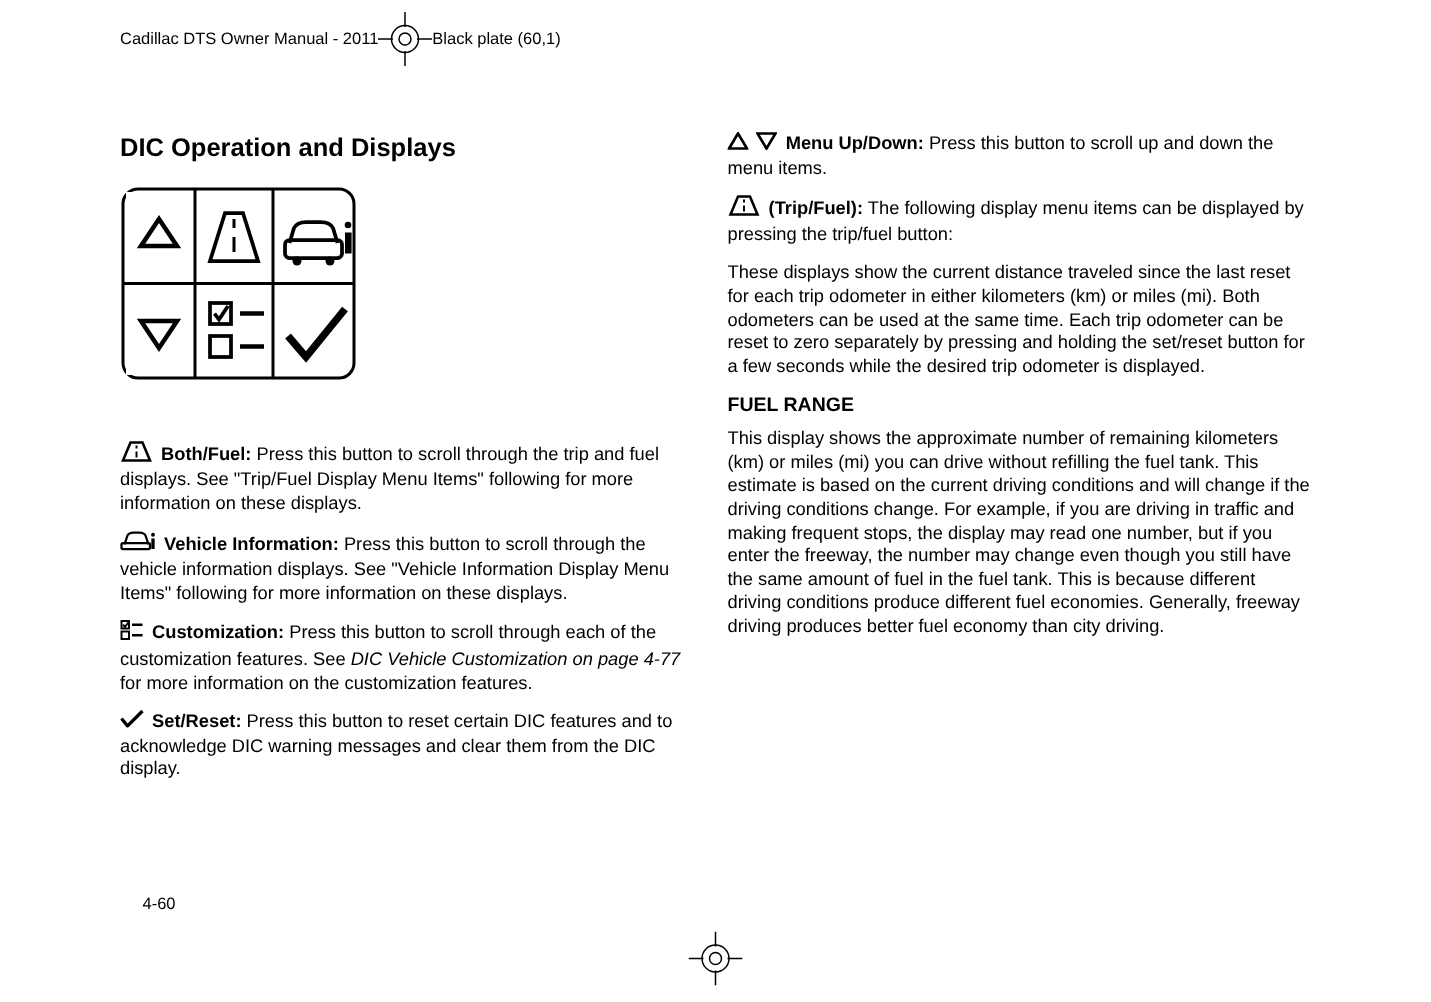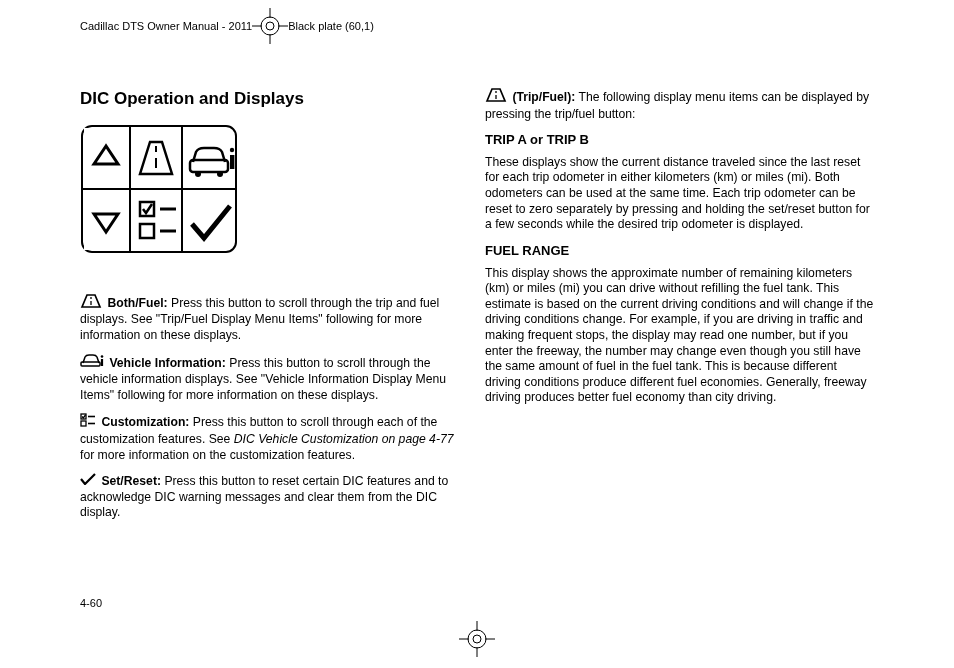--- a/index.html
+++ b/index.html
@@ -36,21 +36,21 @@
   h3 { font-size: 13px; font-weight: bold; margin: 10px 0 6px;}
   .dic-img {
     float: left;
     margin: 0 12px 10px 0;
   }
   .dic-img svg { display: block;}
   p { margin-bottom: 10px; }
   .label { font-weight: bold; }
   .icon-inline { vertical-align: middle; display:inline-block; margin-right:2px;}
   .italic { font-style: italic; margin-top: 33px; }
-  .pagenum { position: absolute; bottom: 58px; left: 80px; font-size: 11px; }
+  .pagenum { position: absolute; bottom: 58px; left: 95px; font-size: 11px; }
   .crop-bottom { position: absolute; bottom: 6px; left: 50%; transform: translateX(-50%); }
   .clearfix::after { content: ""; display: table; clear: both; }
   .spacer-after-float { height: 30px;}
 </style>
 </head>
 <body>
 
 <div class="header">
   <span>Cadillac DTS Owner Manual - 2011</span>
   <span class="crop-center">
@@ -159,35 +159,48 @@
         <svg width="16" height="12" viewBox="0 0 16 12">
             <path d="M1 6 L5 11 L15 1" fill="none" stroke="#000" stroke-width="2.2"></path>
           </svg>
       </span>
       <span class="label">Set/Reset:</span>
       <span>Press this button to reset certain DIC features and to acknowledge DIC warning messages and clear them from the DIC display.</span>
     </p>
   </div>
 
   <div class="col">
+    <p>
+      <span class="icon-inline">
+        <svg width="14" height="12" viewBox="0 0 14 12">
+            <path d="M7 1 L1 11 L13 11 Z" fill="none" stroke="#000" stroke-width="1.8"></path>
+          </svg>
+      </span>
+      <span class="icon-inline">
+        <svg width="14" height="12" viewBox="0 0 14 12">
+            <path d="M7 11 L1 1 L13 1 Z" fill="none" stroke="#000" stroke-width="1.8"></path>
+          </svg>
+      </span>
+      <span class="label">Menu Up/Down:</span>
+      <span>Press this button to scroll up and down the menu items.</span>
+    </p>
 
 
     <p>
       <span class="icon-inline">
         <svg width="22" height="14" viewBox="0 0 22 14">
             <path d="M2 13 L7 1 L15 1 L20 13 Z" fill="none" stroke="#000" stroke-width="1.7"></path>
             <line x1="11" y1="3" x2="11" y2="5" stroke="#000" stroke-width="1.3"></line>
             <line x1="11" y1="7" x2="11" y2="11" stroke="#000" stroke-width="1.3"></line>
           </svg>
       </span>
       <span class="label">(Trip/Fuel):</span>
       <span>The following display menu items can be displayed by pressing the trip/fuel button:</span>
     </p>
 
-    <h3>TRIP A or TRIP B</h3>
     <p>These displays show the current distance traveled since the last reset for each trip odometer in either kilometers (km) or miles (mi). Both odometers can be used at the same time. Each trip odometer can be reset to zero separately by pressing and holding the set/reset button for a few seconds while the desired trip odometer is displayed.</p>
 
     <h3>FUEL RANGE</h3>
     <p>This display shows the approximate number of remaining kilometers (km) or miles (mi) you can drive without refilling the fuel tank. This estimate is based on the current driving conditions and will change if the driving conditions change. For example, if you are driving in traffic and making frequent stops, the display may read one number, but if you enter the freeway, the number may change even though you still have the same amount of fuel in the fuel tank. This is because different driving conditions produce different fuel economies. Generally, freeway driving produces better fuel economy than city driving.</p>
   </div>
 </div>
 
 <div class="pagenum">4-60</div>
 
 <div class="crop-bottom">

